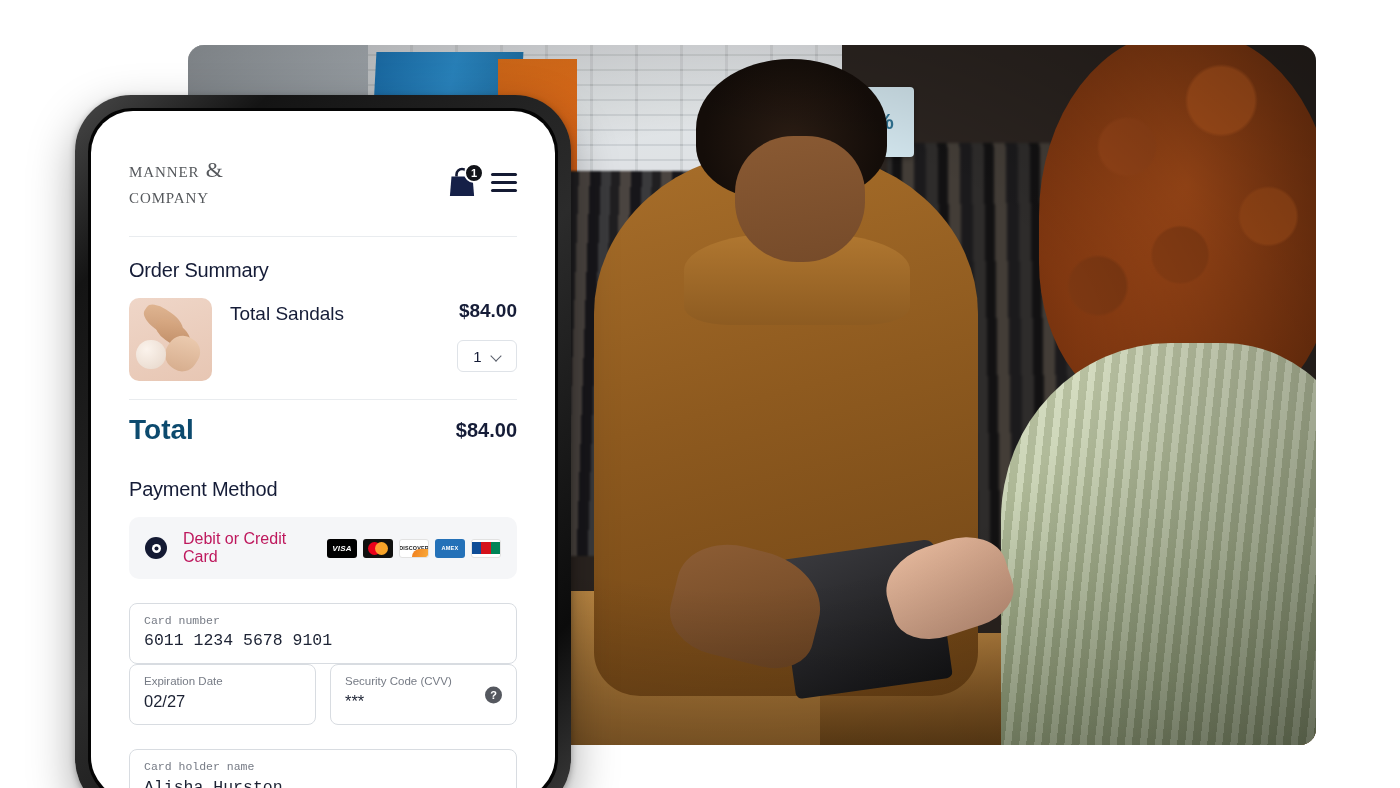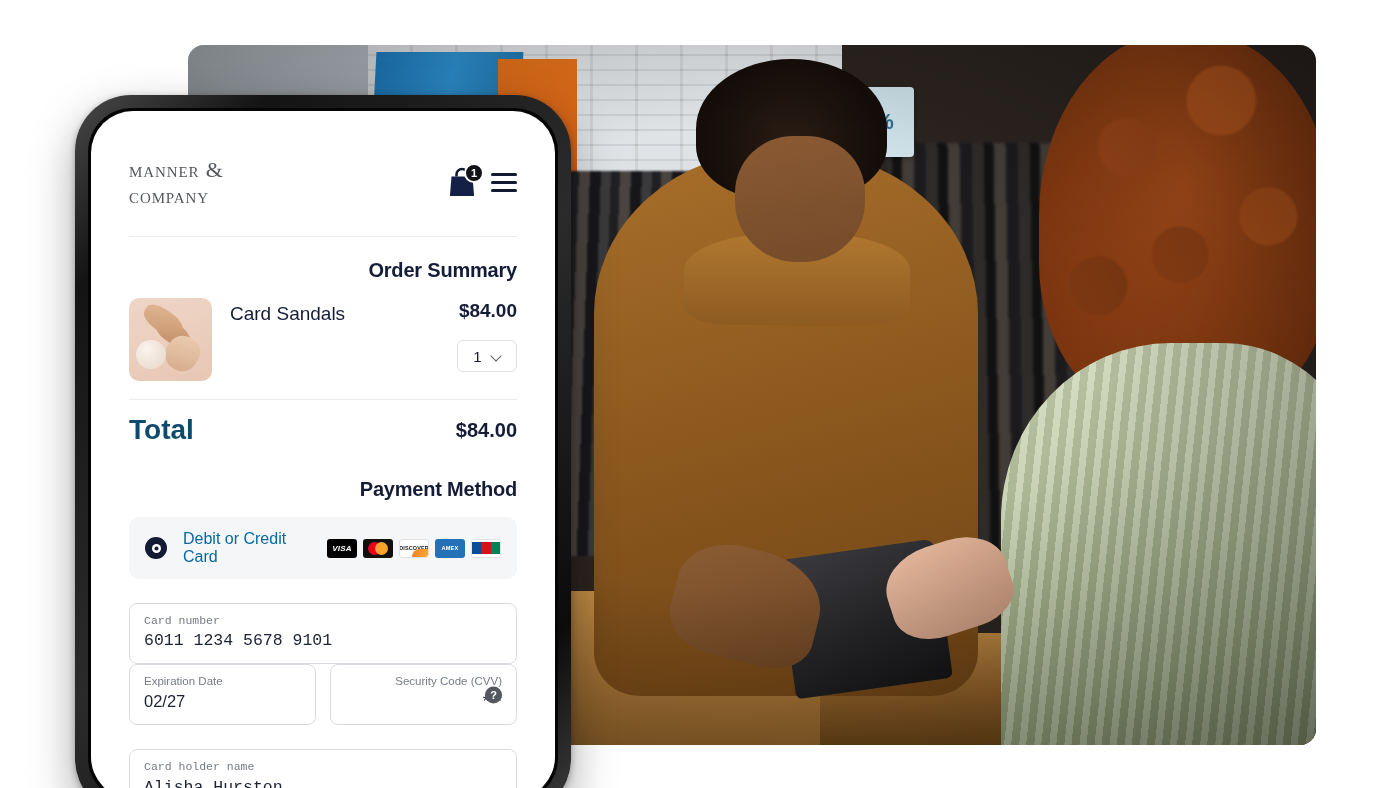--- a/index.html
+++ b/index.html
@@ -205,22 +205,22 @@
     display: flex; align-items: center; justify-content: center;
     border: 2px solid #fff;
   }
   .burger { display: flex; flex-direction: column; gap: 5px; padding: 2px 0; }
   .burger span {
     display: block; width: 26px; height: 3.2px;
     background: #141a33; border-radius: 2px;
   }
 
   .section-title {
-    font-size: 20px; font-weight: bold; color: #151c37;
-    margin: 22px 0 16px 0; letter-spacing: -.2px; text-align: right;
+    font-size: 20px; font-weight: normal; color: #151c37;
+    margin: 22px 0 16px 0; letter-spacing: -.2px;
   }
 
   .item-row { display: flex; align-items: flex-start; gap: 18px; }
   .thumb {
     width: 83px; height: 83px; border-radius: 10px; flex: none;
     background: linear-gradient(160deg,#efd6c8 0%, #e7c6b3 100%);
     position: relative; overflow: hidden;
   }
   .sandal-strap1 {
     position: absolute; left: 16%; top: 14%; width: 52%; height: 26%;
@@ -284,21 +284,21 @@
     display: flex; align-items: center; justify-content: center;
   }
   .radio-dot {
     width: 9px; height: 9px; border-radius: 50%;
     background: #ffffff;
   }
   .radio-dot::after {
     content: ""; display: block; width: 9px; height: 9px; border-radius: 50%;
     background: #141a33; transform: scale(.45);
   }
-  .pay-label { font-size: 16px; color: #0369a1; flex: 1; }
+  .pay-label { font-size: 16px; color: #be185d; flex: 1; }
 
   .card-logos { display: flex; align-items: center; gap: 6px; }
   .clogo {
     width: 30px; height: 19px; border-radius: 3px;
     display: flex; align-items: center; justify-content: center;
     font-size: 6.6px; font-weight: bold; letter-spacing: .2px;
     overflow: hidden; position: relative;
   }
   .clogo-visa { background: #000000; color: #fff; font-style: italic; font-size: 8px; }
   .clogo-mc { background: #10100f; }
@@ -311,21 +311,21 @@
   .clogo-amex { background: #2471b8; color: #fff; font-size: 5.6px; }
   .clogo-jcb { background: #fff; border: 1px solid #e2e2e2; display: flex; }
   .jcb-s { flex: 1; height: 12px; }
   .jcb-1 { background: #0e4c96; } .jcb-2 { background: #d4121c; } .jcb-3 { background: #008457; }
 
   .field {
     border: 1px solid #d8dce1; border-radius: 8px;
     padding: 8px 14px 10px 14px; background: #fff;
     position: relative;
   }
-  .field + .field { margin-top: 0; text-align: right; }
+  .field + .field { margin-top: 0; }
   .field-label { font-size: 11.5px; color: #767b85; line-height: 1.5; }
   .field-value { font-size: 16.5px; color: #1c2233; line-height: 1.45; }
   .field-row { display: flex; gap: 14px; margin-top: 0; }
   .field-row .field { flex: 1; }
   .cvv-help {
     position: absolute; right: 14px; top: 50%; transform: translateY(-50%);
     width: 17px; height: 17px; border-radius: 50%;
     background: #55585f; color: #fff;
     font-size: 11px; font-weight: bold;
     display: flex; align-items: center; justify-content: center;
@@ -392,21 +392,21 @@
           <div class="section-title">Order Summary</div>
 
           <div class="item-row">
             <div class="thumb">
               <div class="sandal-strap1"></div>
               <div class="sandal-strap2"></div>
               <div class="sandal-sole"></div>
               <div class="sandal-disc"></div>
             </div>
             <div class="item-mid">
-              <div class="item-name">Card Sandals</div>
+              <div class="item-name">Total Sandals</div>
             </div>
             <div class="item-right">
               <div class="item-price">$84.00</div>
               <div class="qty-select">
                 <span>1</span>
                 <span class="chev"></span>
               </div>
             </div>
           </div>
 

